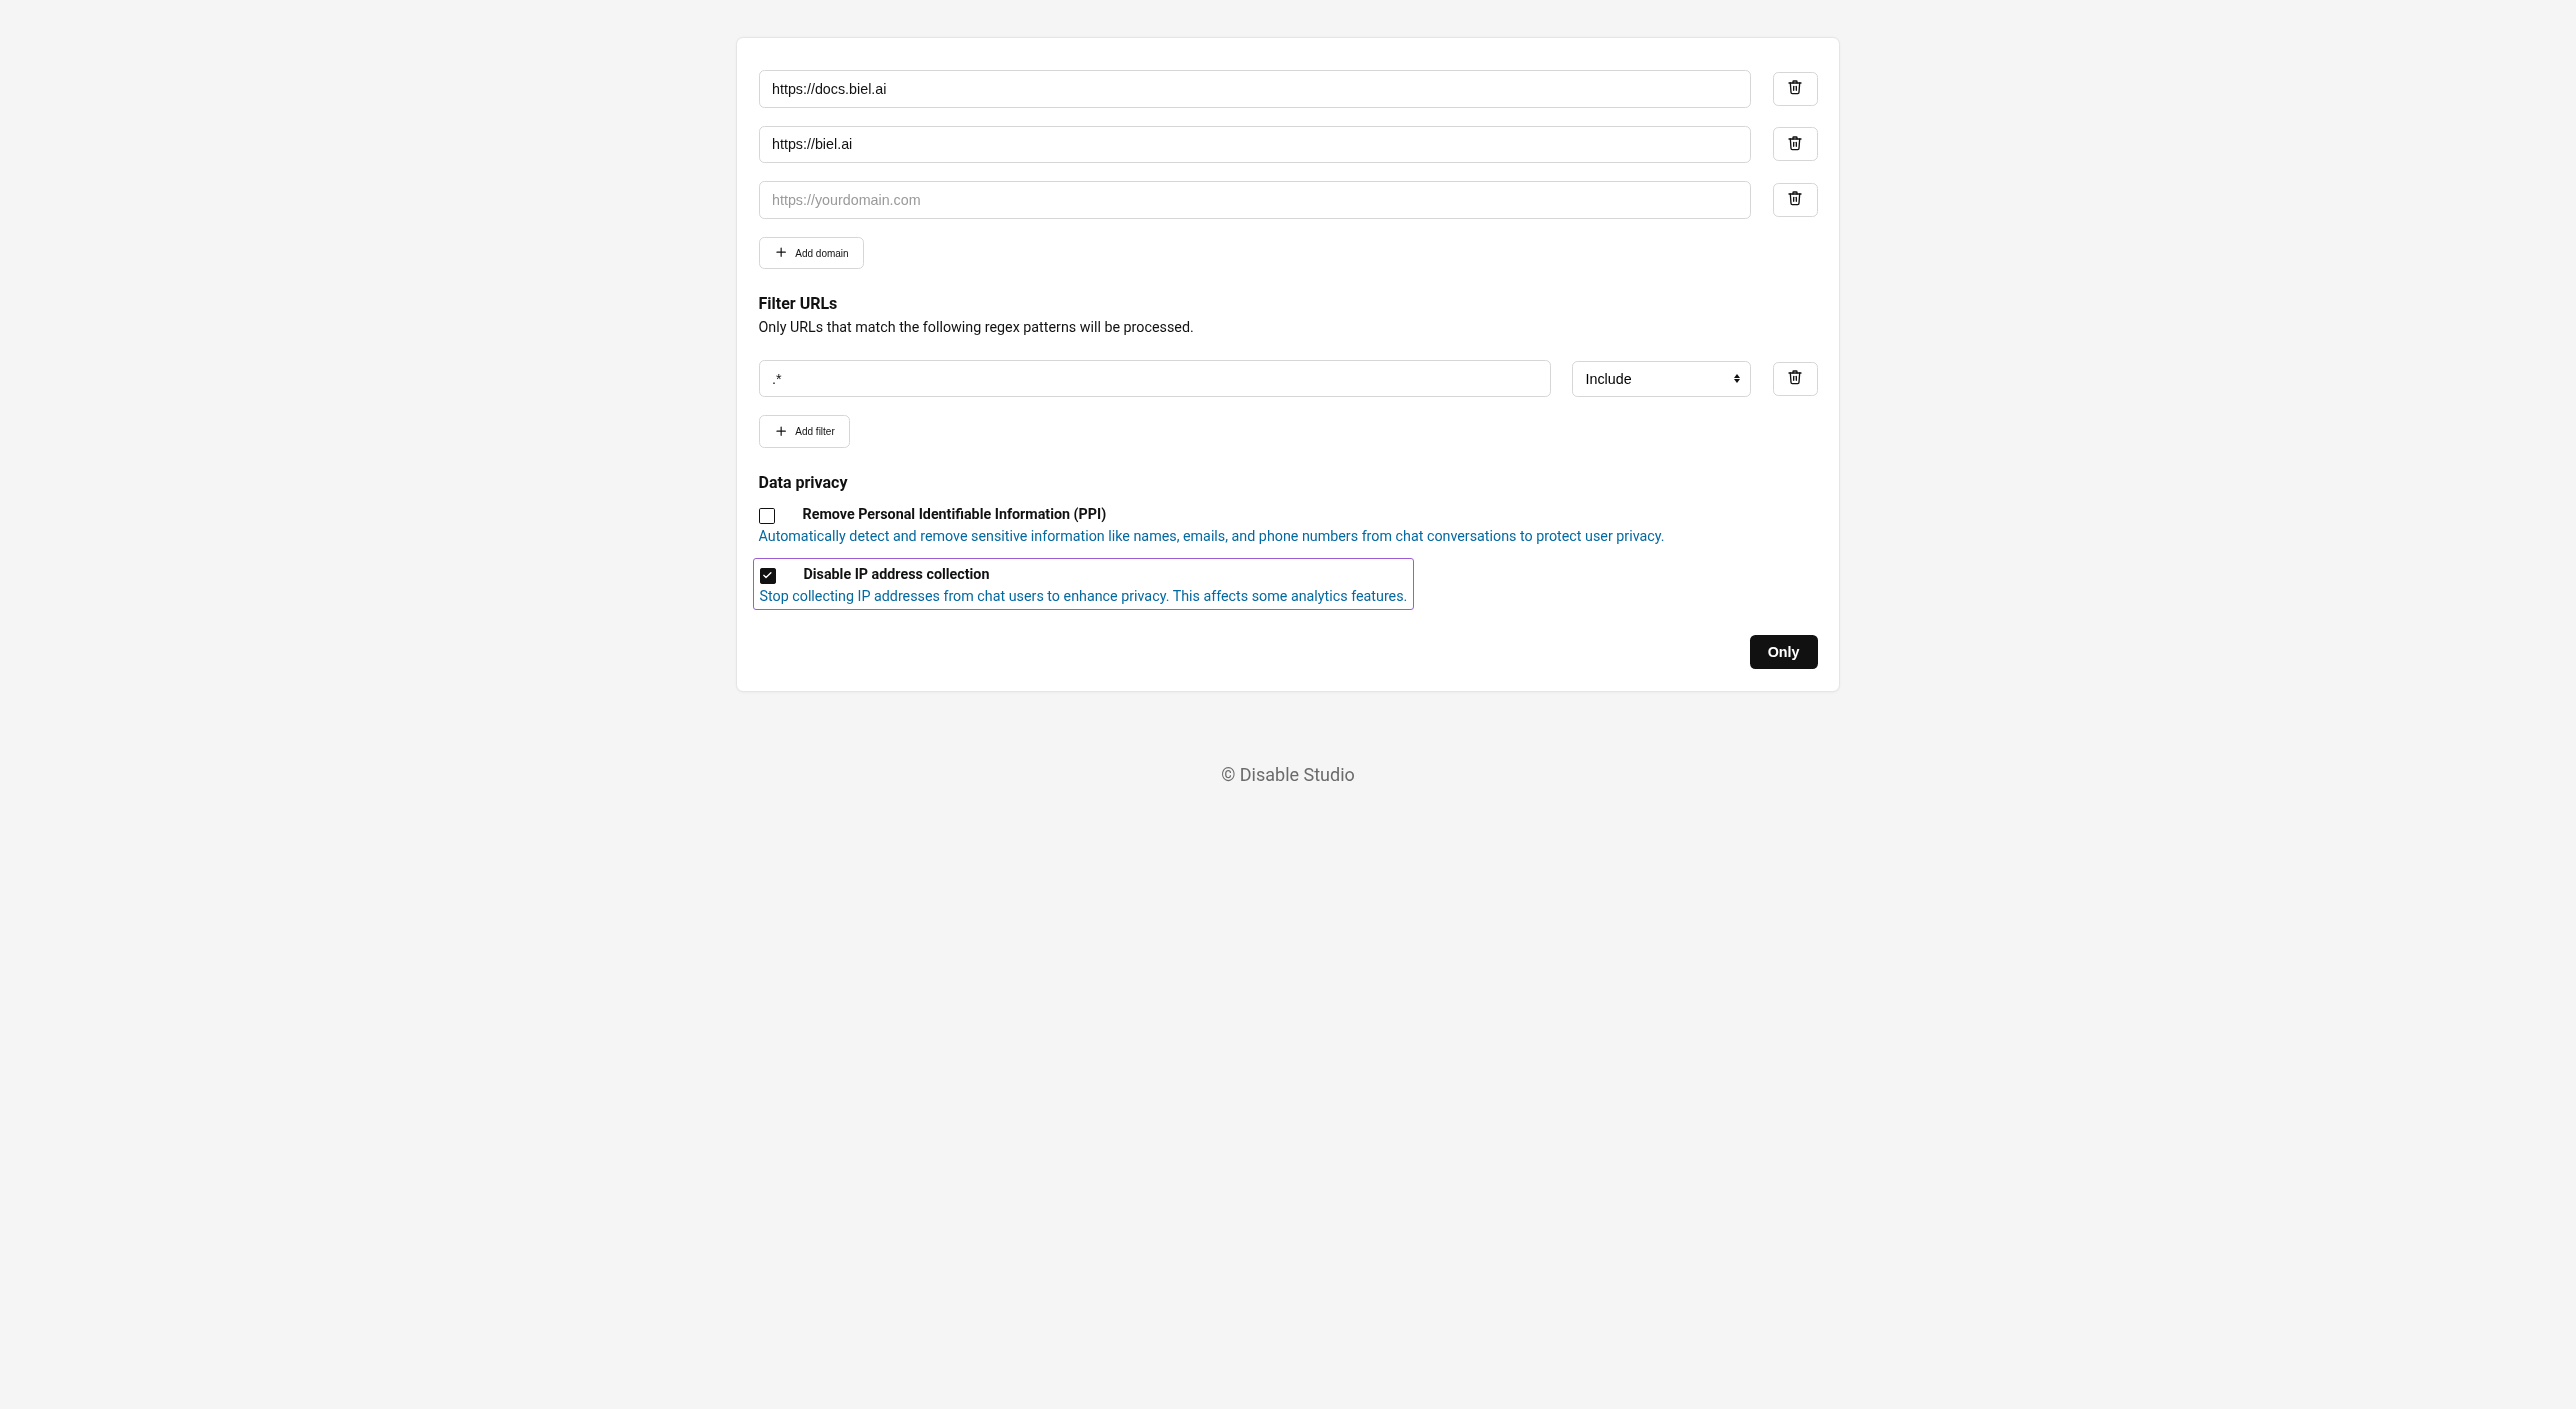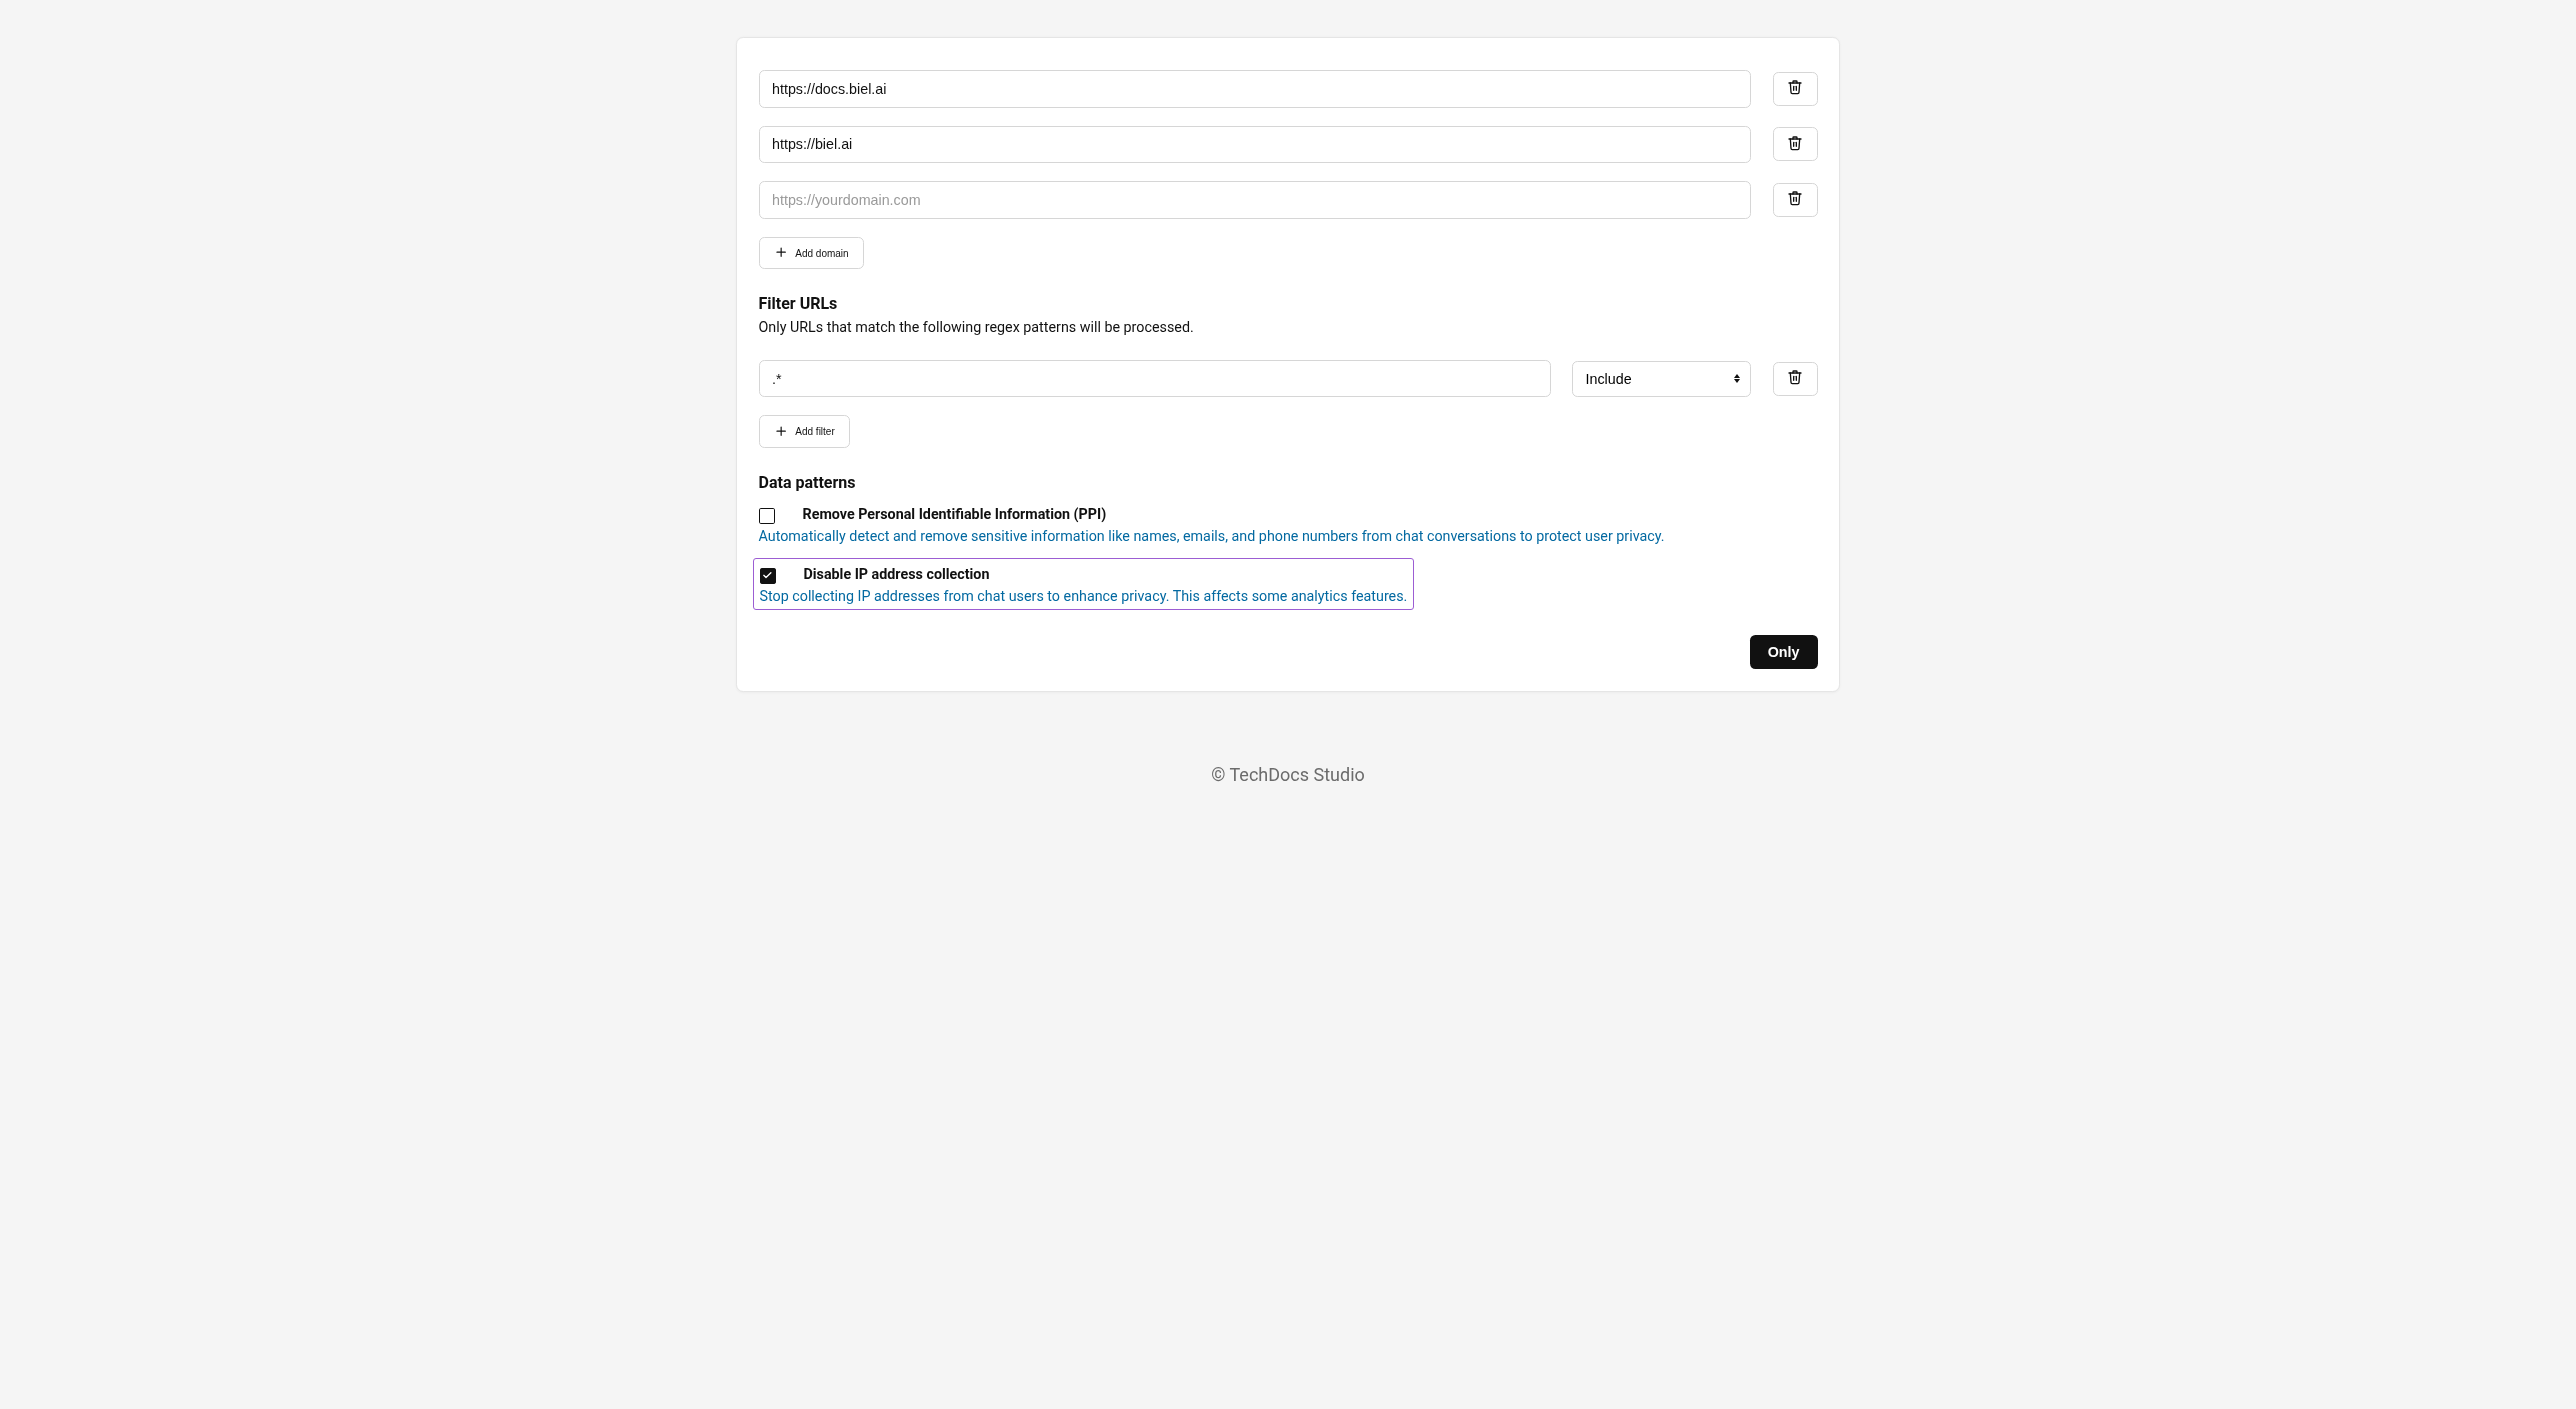--- a/index.html
+++ b/index.html
@@ -309,21 +309,21 @@
         <span>
           <svg viewBox="0 0 24 24" fill="none" stroke-width="2" stroke-linecap="round">
               <line x1="12" y1="5" x2="12" y2="19"></line>
               <line x1="5" y1="12" x2="19" y2="12"></line>
             </svg>
         </span>
         <span>Add filter</span>
       </button>
     </div>
 
-    <div class="section-title">Data patterns</div>
+    <div class="section-title">Data privacy</div>
 
     <div style="margin-top:14.3px;">
       <div class="checkbox-row">
         <div class="checkbox"></div>
         <div class="checkbox-label">Remove Personal Identifiable Information (PPI)</div>
       </div>
       <div class="checkbox-desc">Automatically detect and remove sensitive information like names, emails, and phone numbers from chat conversations to protect user privacy.</div>
 
       <div class="highlight-box">
         <div class="checkbox-row">
@@ -339,15 +339,15 @@
         <div class="checkbox-desc">Stop collecting IP addresses from chat users to enhance privacy. This affects some analytics features.</div>
       </div>
     </div>
 
     <div class="save-row">
       <button class="btn-primary">Only</button>
     </div>
 
   </div>
 
-  <div class="footer">© TechDocs Studio</div>
+  <div class="footer">© Disable Studio</div>
 </div>
 
 
 </body></html>

